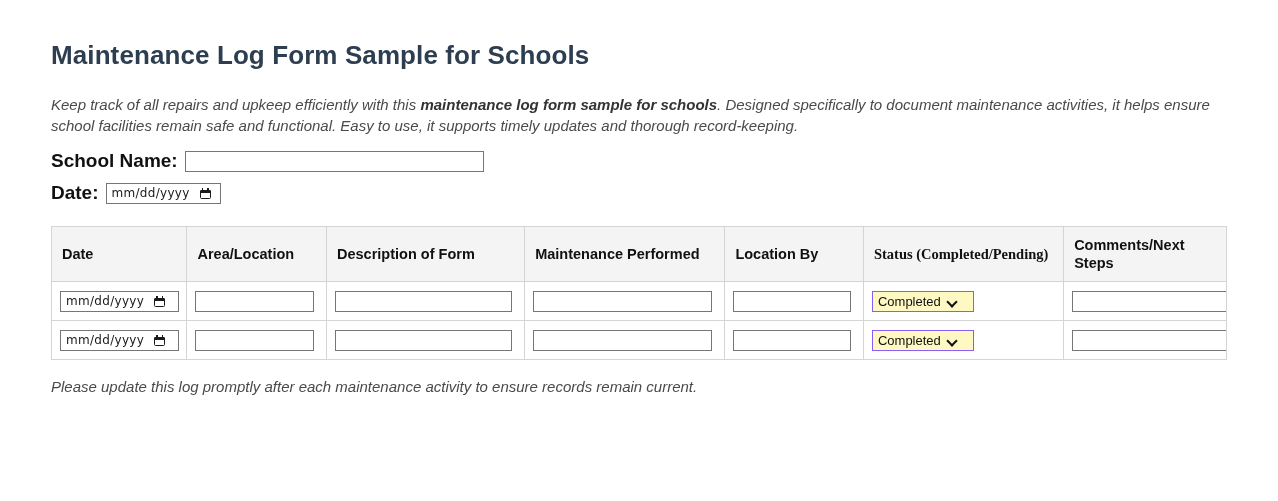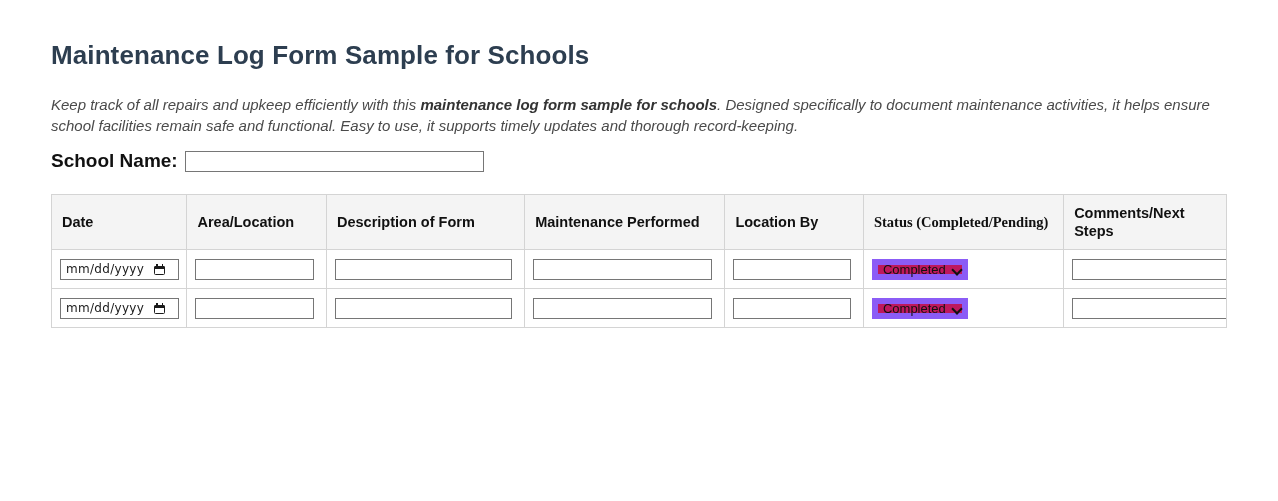--- a/index.html
+++ b/index.html
@@ -180,25 +180,25 @@
   .cell-input.w-perf     { width: 118px; }
   .cell-input.w-comments { width: 155px; }
 
   .cell-date { width: 119px; }
 
   
   .status-select {
     display: inline-flex;
     align-items: center;
     justify-content: space-between;
-    border: 6px solid #8b5cf6;
-    background: #be185d;
+    border: 1px solid #8b5cf6;
+    background: #fef9c3;
     height: 21px;
     box-sizing: border-box;
-    padding: 0 0 0 5px;
+    padding: 0 16px 0 5px;
     font-size: 13px;
     color: #111111;
     cursor: default;
     min-width: 91px;
   }
   .status-select .sel-label {
     font-size: 13px;
     color: #111111;
     white-space: nowrap;
   }
@@ -234,20 +234,32 @@
 
   <h1 class="page-title">Maintenance Log Form Sample for Schools</h1>
 
   <p class="intro"><span>Keep track of all repairs and upkeep efficiently with this </span><b>maintenance log form sample for schools</b><span>. Designed specifically to document maintenance activities, it helps ensure school facilities remain safe and functional. Easy to use, it supports timely updates and thorough record-keeping.</span></p>
 
   <div class="field-row">
     <span class="field-label">School Name:</span>
     <input class="school-input" type="text" placeholder="" style="">
   </div>
 
+  <div class="field-row second">
+    <span class="field-label">Date:</span>
+    <span class="date-input date-top">
+      <span class="dtext">mm/dd/yyyy</span>
+      <span class="cal-icon">
+        <span class="cal-peg-l"></span>
+        <span class="cal-peg-r"></span>
+        <span class="cal-body"></span>
+        <span class="cal-top"></span>
+      </span>
+    </span>
+  </div>
 
   <table class="log-table">
     <thead>
       <tr>
         <th class="col-date">Date</th>
         <th class="col-area">Area/Location</th>
         <th class="col-desc">Description of Form</th>
         <th class="col-maint">Maintenance Performed</th>
         <th class="col-perf">Location By</th>
         <th class="col-status">Status (Completed/Pending)</th>
@@ -322,14 +334,15 @@
           </span>
         </td>
         <td>
           <input class="cell-input w-comments" type="text" style="">
         </td>
       </tr>
 
     </tbody>
   </table>
 
+  <p class="footer-note">Please update this log promptly after each maintenance activity to ensure records remain current.</p>
 
 </div>
 
 </body></html>

